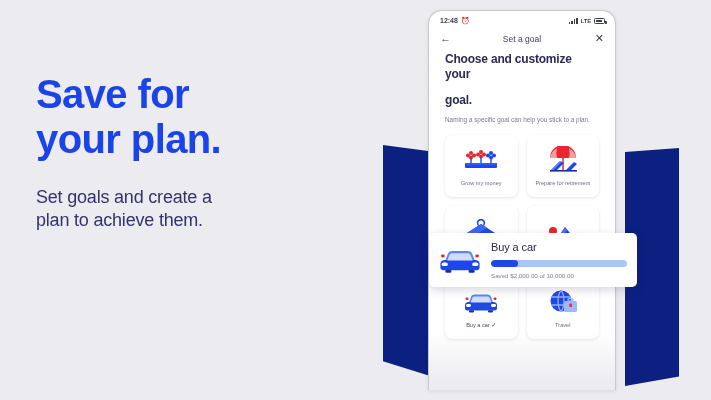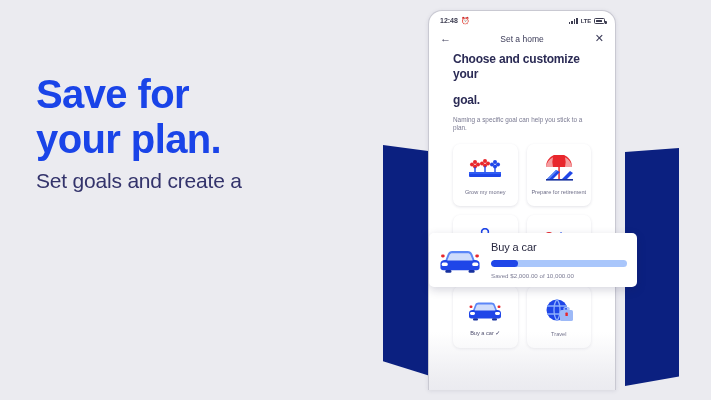--- a/index.html
+++ b/index.html
@@ -23,22 +23,22 @@
   }
   .headline {
     font-size: 40px;
     line-height: 1.12;
     font-weight: 700;
     color: #1a44e8;
     letter-spacing: -0.6px;
   }
   .headline .l2 { display: block; }
   .subhead {
-    margin-top: 6px;
-    font-size: 21px;
+    margin-top: 24px;
+    font-size: 18px;
     line-height: 1.28;
     font-weight: 400;
     color: #33336b;
     letter-spacing: -0.2px;
   }
   .subhead .l2 { display: block; }
 
   
   .navy {
     position: absolute;
@@ -109,21 +109,21 @@
     padding: 7px 11px 8px 11px;
   }
   #appbar .title {
     font-size: 8.5px; color: #3b3b58; font-weight: 500;
     flex: 1; text-align: center;
   }
   .navicon { font-size: 11px; color: #3b3b58; line-height: 1; width: 12px; }
   .navicon.right { text-align: right; }
 
   
-  #screen-body { padding: 0 24px; }
+  #screen-body { padding: 0 16px; }
   .h1 {
     font-size: 12px; line-height: 1.22; font-weight: 700;
     color: #2b2b55; letter-spacing: -0.2px;
   }
   .h1 .l2 { display: block; margin-top: 12px; }
   .hint {
     margin-top: 8px;
     font-size: 6.4px; color: #7a7a92; line-height: 1.3;
   }
 
@@ -191,20 +191,21 @@
 
 <div id="stage">
 
   <div id="copy">
     <div class="headline">
       <span>Save for</span>
       <span class="l2">your plan.</span>
     </div>
     <div class="subhead">
       <span>Set goals and create a</span>
+      <span class="l2">plan to achieve them.</span>
     </div>
   </div>
 
   <div class="navy" id="navy-left"></div>
   <div class="navy" id="navy-right"></div>
 
   <div id="phone">
 
     <div id="statusbar">
       <div id="sb-left">
@@ -218,21 +219,21 @@
             <i></i>
             <i></i>
           </span>
         <span class="lte">LTE</span>
         <span class="batt"></span>
       </div>
     </div>
 
     <div id="appbar">
       <span class="navicon">←</span>
-      <span class="title">Set a home</span>
+      <span class="title">Set a goal</span>
       <span class="navicon right">✕</span>
     </div>
 
     <div id="screen-body">
       <div class="h1">
         <span>Choose and customize your</span>
         <span class="l2">goal.</span>
       </div>
       <div class="hint">Naming a specific goal can help you stick to a plan.</div>
 

